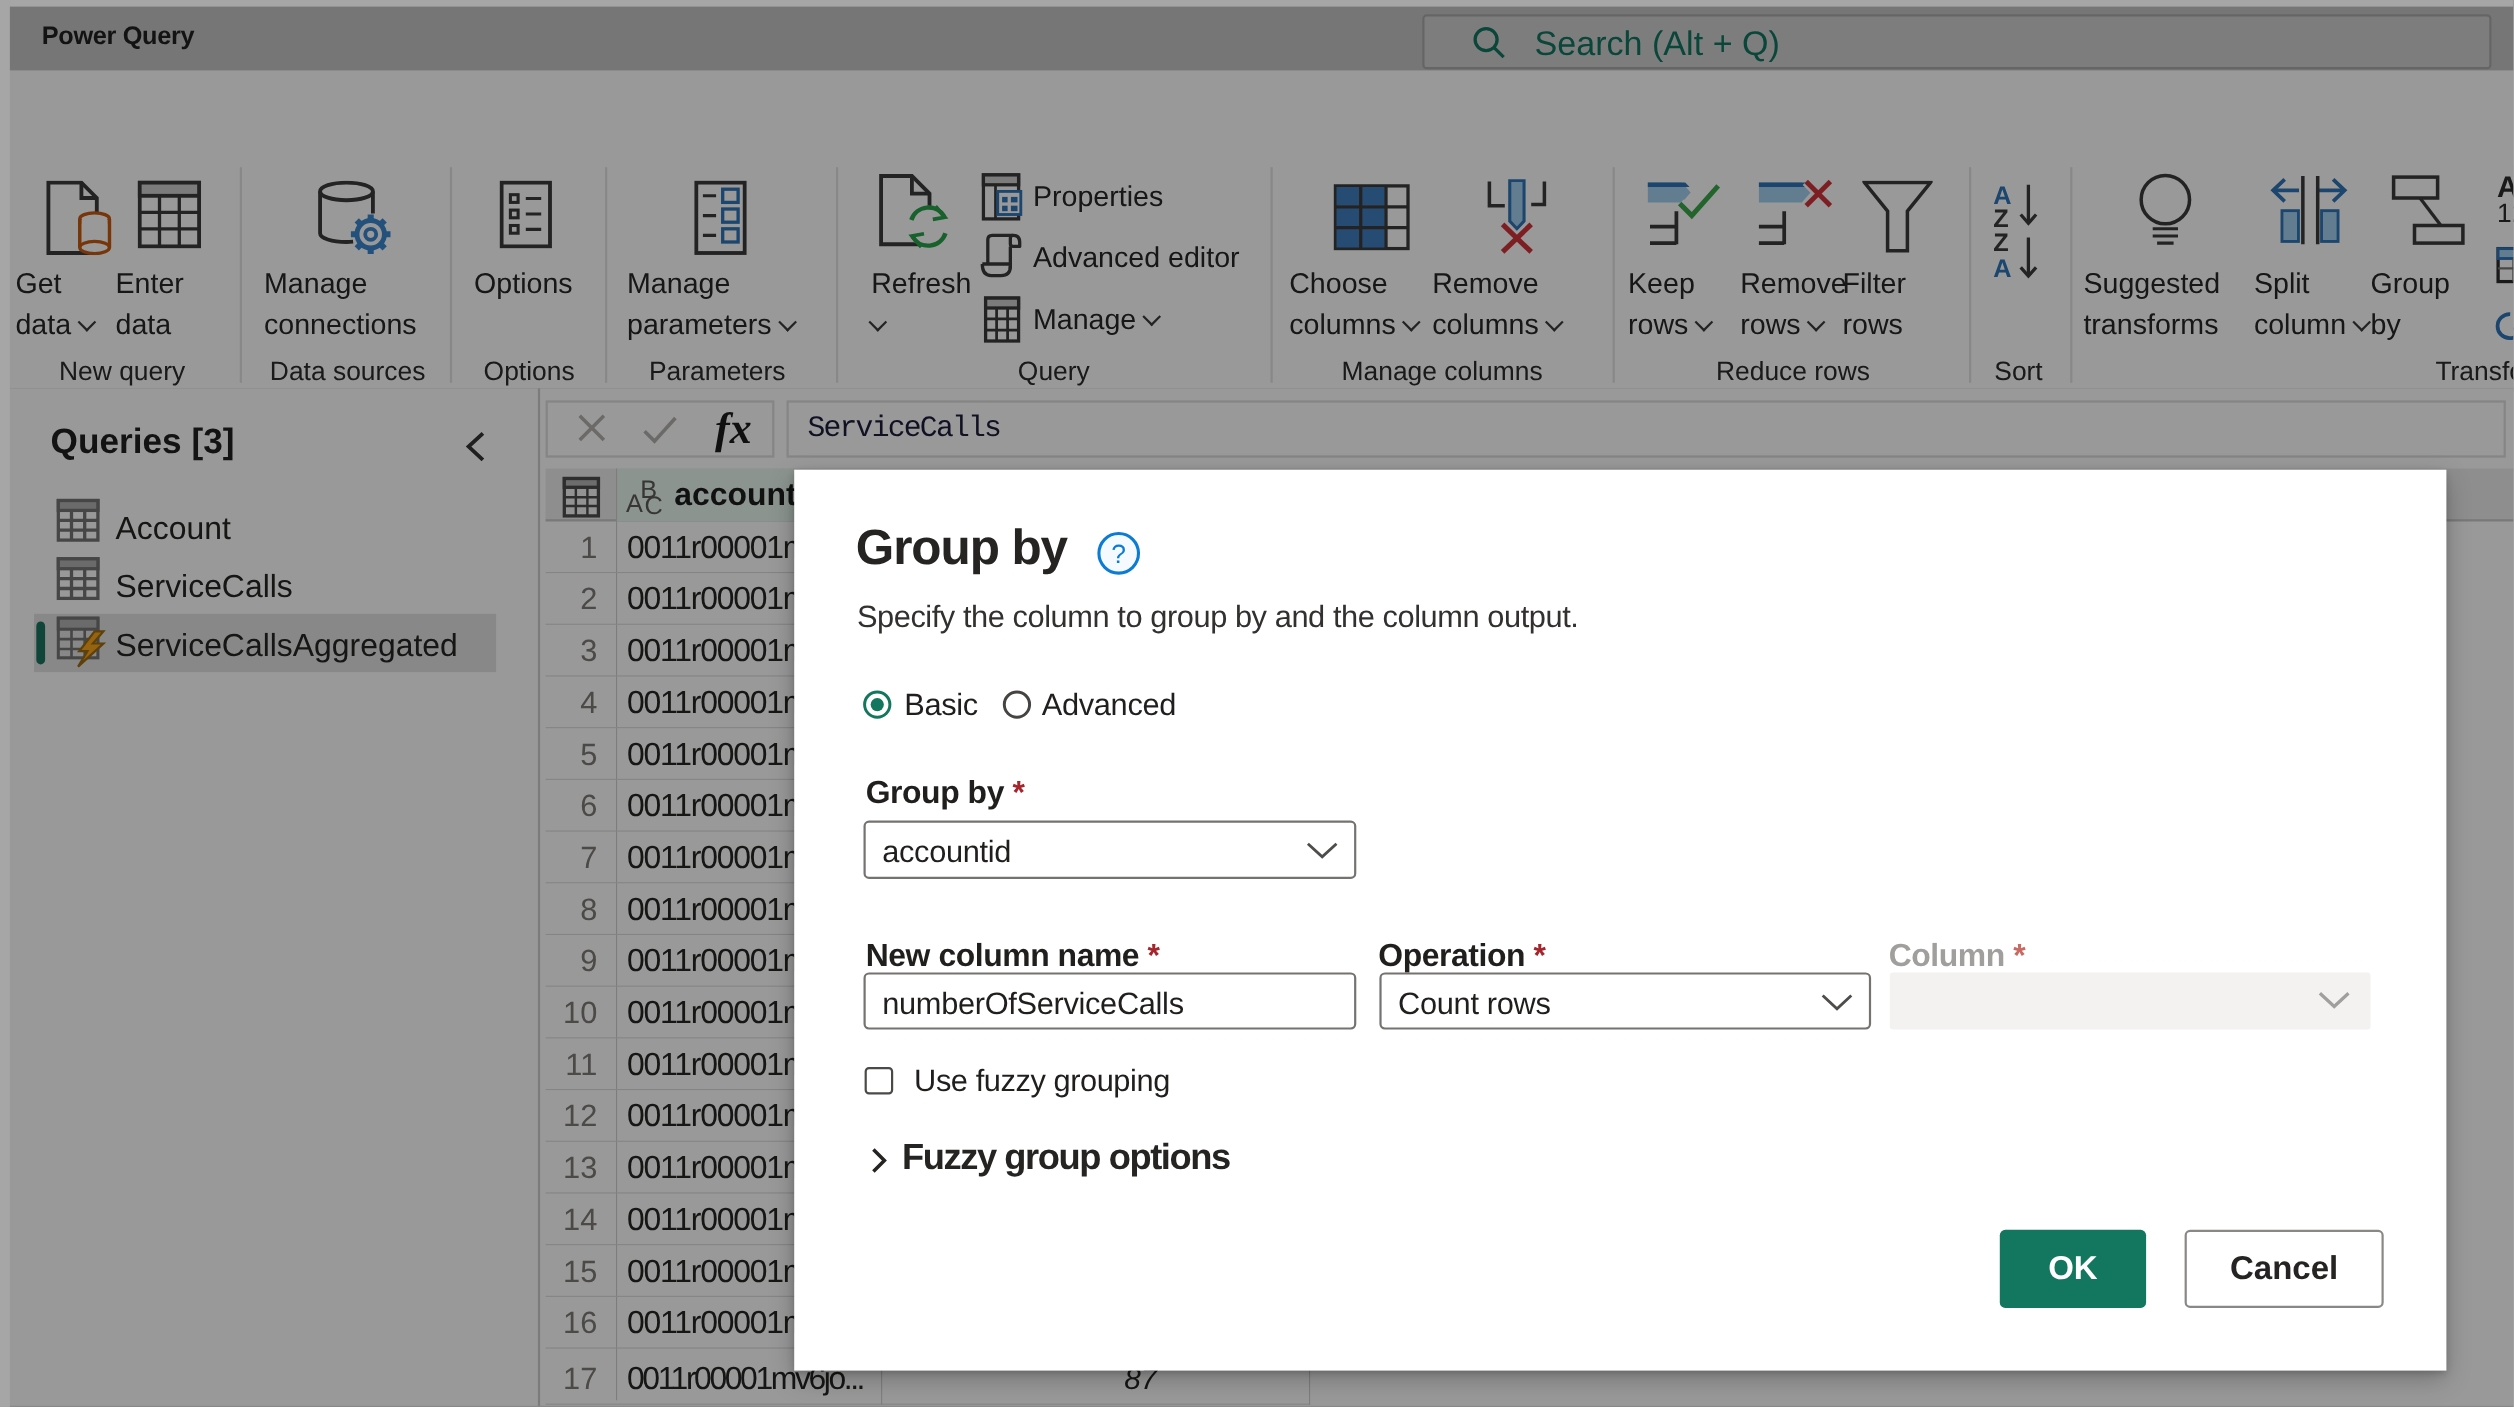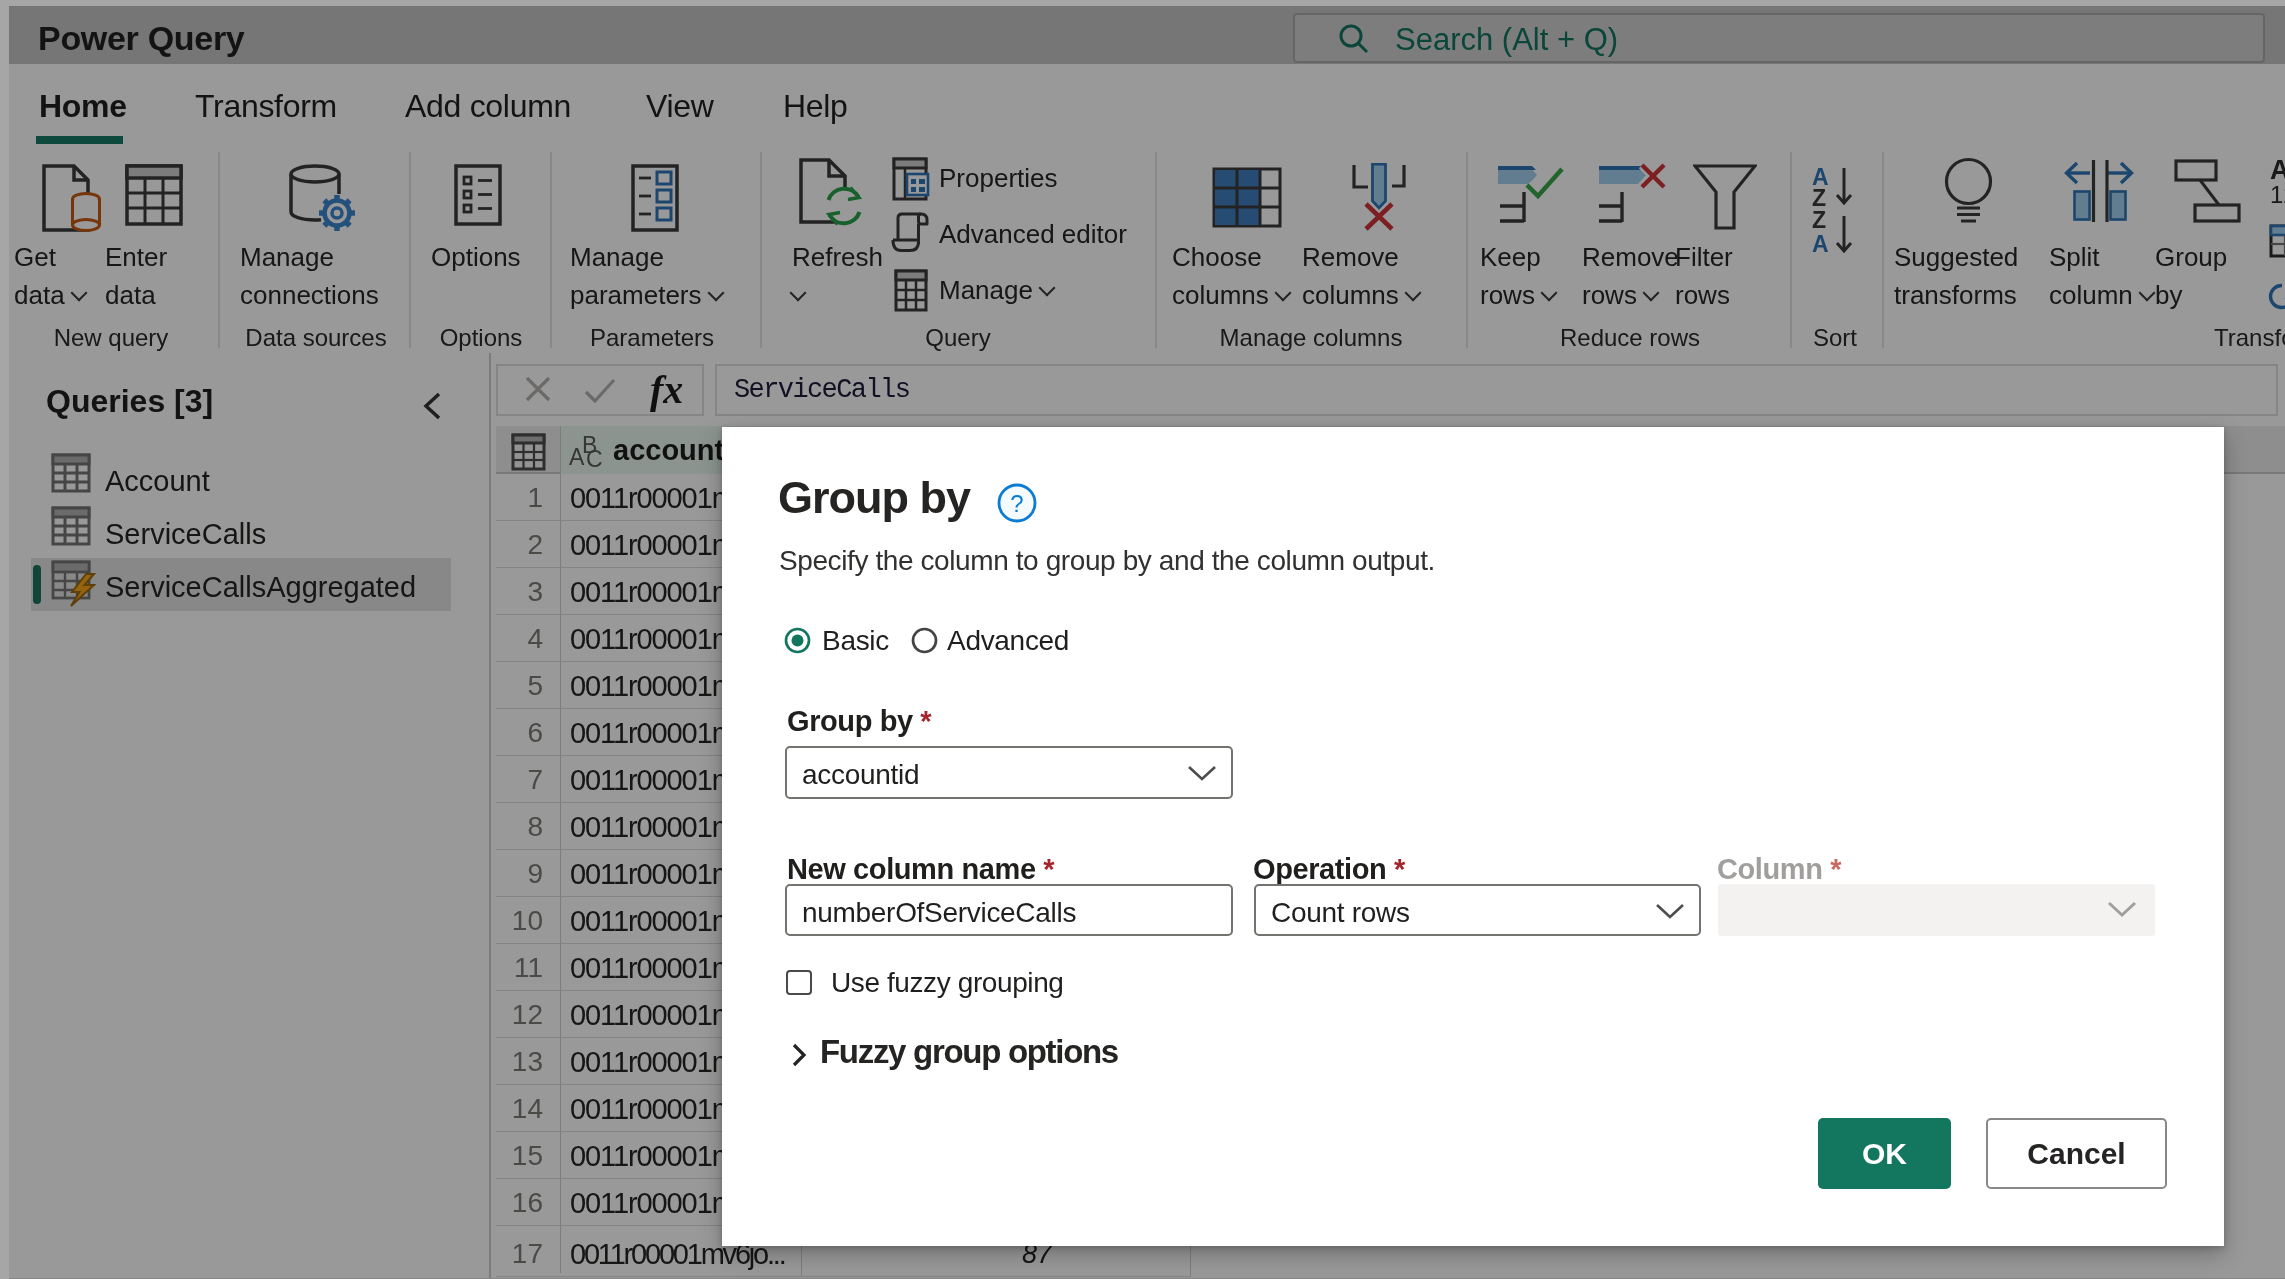--- a/index.html
+++ b/index.html
@@ -2,21 +2,21 @@
 <html><head>
 <meta charset="utf-8">
 <style>
 html,body{margin:0;padding:0;}
 body{width:2285px;height:1279px;overflow:hidden;background:#a6a6a6;font-family:"Liberation Sans",sans-serif;}
 #stage{position:absolute;left:0;top:0;width:2285px;height:1279px;overflow:hidden;}
 #app{position:absolute;left:0;top:0;width:2285px;height:1279px;background:#fff;filter:brightness(0.6);}
 .abs{position:absolute;}
 
 #titlebar{position:absolute;left:0;top:0;width:2285px;height:64px;background:#c4c4c4;}
-#pqtitle{position:absolute;left:38px;top:19px;font-size:34px;font-weight:700;color:#1f1f1f;letter-spacing:-0.3px;}
+#pqtitle{position:absolute;left:38px;top:19px;font-size:23px;font-weight:700;color:#1f1f1f;letter-spacing:-0.3px;}
 #searchbox{position:absolute;left:1293px;top:13px;width:972px;height:50px;background:#d1d1d1;border:2px solid #a9a9a9;border-radius:4px;box-sizing:border-box;}
 #searchtxt{position:absolute;left:1395px;top:22px;font-size:31px;color:#11755f;}
 
 #tabrow{position:absolute;left:0;top:64px;width:2285px;height:86px;background:#fff;}
 .tab{position:absolute;top:24px;font-size:32px;letter-spacing:-0.3px;color:#1f1f1f;}
 #underline{position:absolute;left:36px;top:72px;width:87px;height:8px;background:#167a64;}
 
 #ribbon{position:absolute;left:0;top:150px;width:2285px;height:203px;background:#fff;border-bottom:3px solid #b5b5b5;box-sizing:content-box;overflow:hidden;}
 .vsep{position:absolute;top:2px;height:196px;width:2px;background:#e2e2e2;}
 .rlabel{position:absolute;top:175px;font-size:24px;line-height:25px;color:#2b2b2b;text-align:center;}
@@ -64,28 +64,20 @@
 <div id="stage">
   <div id="app">
     <div id="titlebar">
       <div id="pqtitle">Power Query</div>
       <div id="searchbox"></div>
       <div id="searchtxt">Search (Alt + Q)</div>
       <svg class="abs" style="left:1337px;top:22px" width="34" height="34" viewBox="0 0 34 34">
           <circle cx="14" cy="14" r="10" fill="none" stroke="#11755f" stroke-width="3"></circle>
           <line x1="21" y1="21" x2="30" y2="30" stroke="#11755f" stroke-width="3"></line>
         </svg>
-    </div>
-    <div id="tabrow">
-      <div class="tab" style="left:39px;font-weight:700;">Home</div>
-      <div class="tab" style="left:195px;">Transform</div>
-      <div class="tab" style="left:405px;">Add column</div>
-      <div class="tab" style="left:646px;">View</div>
-      <div class="tab" style="left:783px;">Help</div>
-      <div id="underline"></div>
     </div>
     <div id="ribbon">
       <div class="vsep" style="left:218px"></div>
       <div class="vsep" style="left:409px"></div>
       <div class="vsep" style="left:550px"></div>
       <div class="vsep" style="left:760px"></div>
       <div class="vsep" style="left:1155px"></div>
       <div class="vsep" style="left:1466px"></div>
       <div class="vsep" style="left:1790px"></div>
       <div class="vsep" style="left:1882px"></div>

